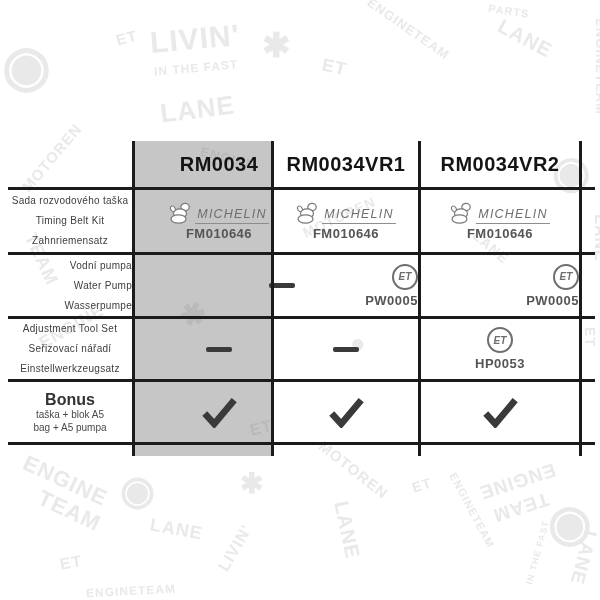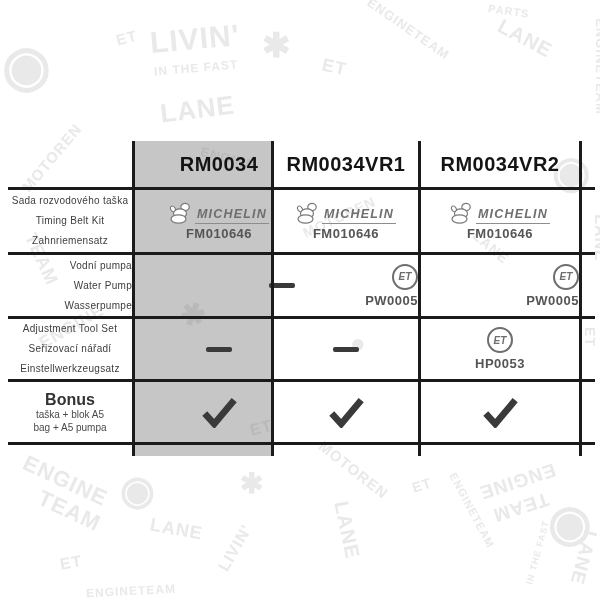--- a/index.html
+++ b/index.html
@@ -37,21 +37,21 @@
   .row-2{top:255px;height:61px;align-items:flex-end;}
   .row-3{top:319px;height:60px;}
   .row-4{top:382px;height:60px;}
   .header-cell{font-weight:bold;font-size:20px;color:#141414;letter-spacing:0.5px;flex-direction:row;}
   .label-line{font-size:10px;line-height:20px;color:#3d3d3d;letter-spacing:0.3px;}
   .bonus-title{font-size:16px;font-weight:bold;line-height:17px;color:#333;}
   .bonus-sub{font-size:10px;line-height:13px;color:#4a4a4a;}
   
   .brand-row{display:flex;align-items:flex-end;justify-content:center;gap:2px;margin-bottom:2px;}
   .michelin-text{
-    font-style:italic;font-weight:bold;font-size:12.5px;color:#6e6e6e;
+    font-style:italic;font-weight:normal;font-size:12.5px;color:#6e6e6e;
     letter-spacing:1.2px;border-bottom:1.5px solid #8d8d8d;padding:0 2px 2px 2px;
   }
   .code-text{font-weight:bold;font-size:13px;color:#555555;letter-spacing:0.5px;}
   .et-ring{
     width:22px;height:22px;border:2px solid #6e6e6e;border-radius:50%;
     display:flex;align-items:center;justify-content:center;margin-bottom:3px;
     font-weight:bold;font-style:italic;font-size:10px;color:#6e6e6e;letter-spacing:0;
   }
   .dash{width:26px;height:5px;background:#3a3a3a;border-radius:2px;}
   .check-svg{display:block;}

